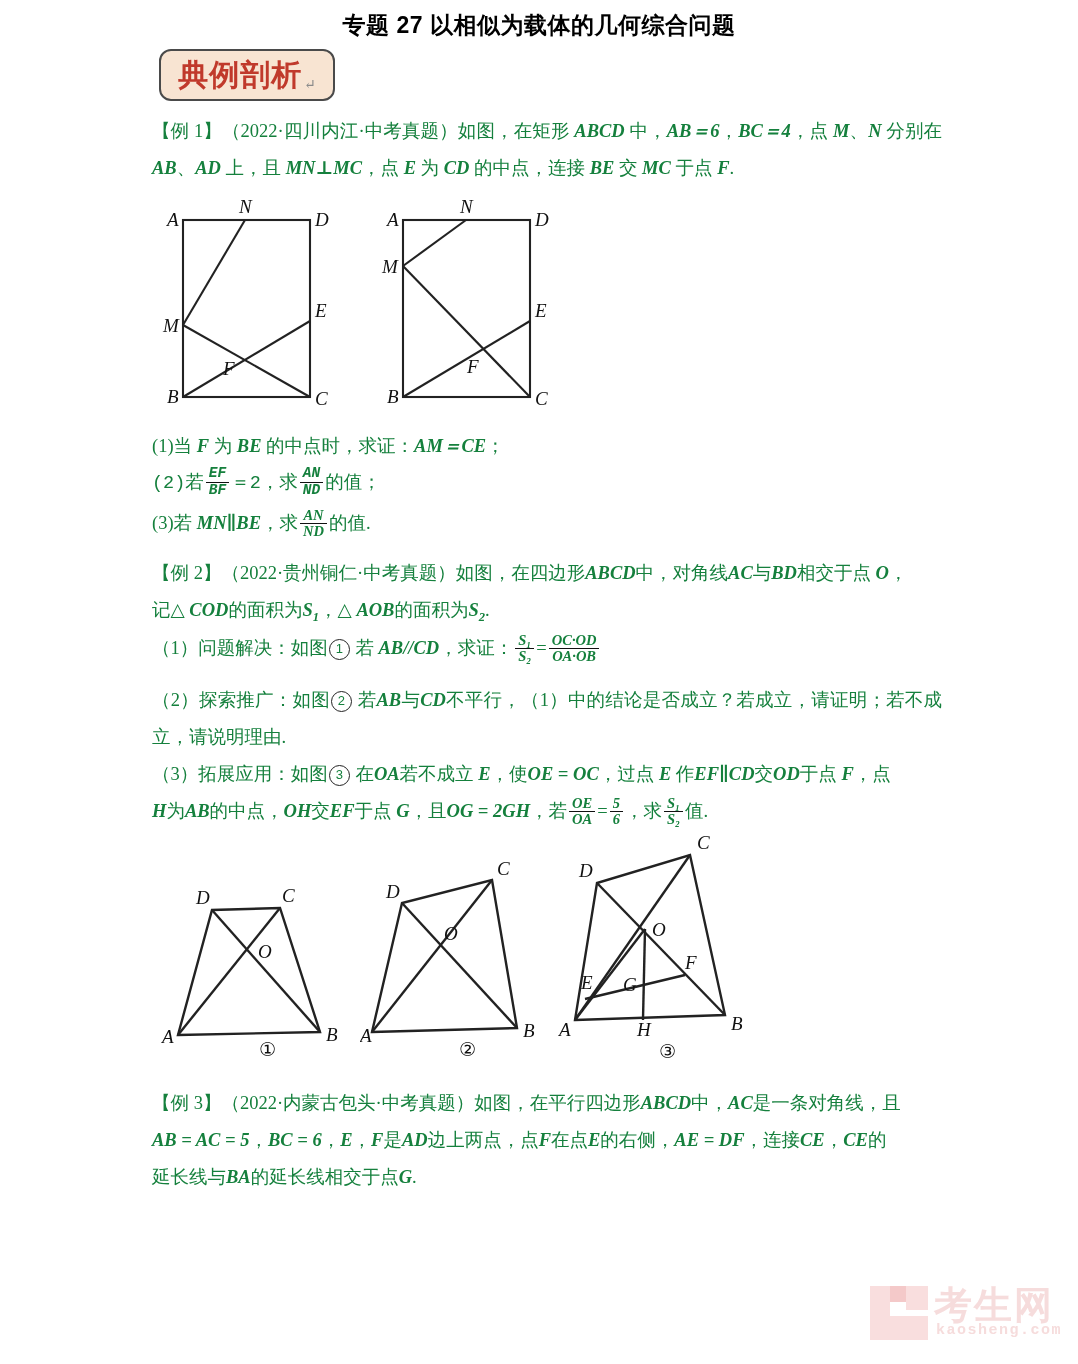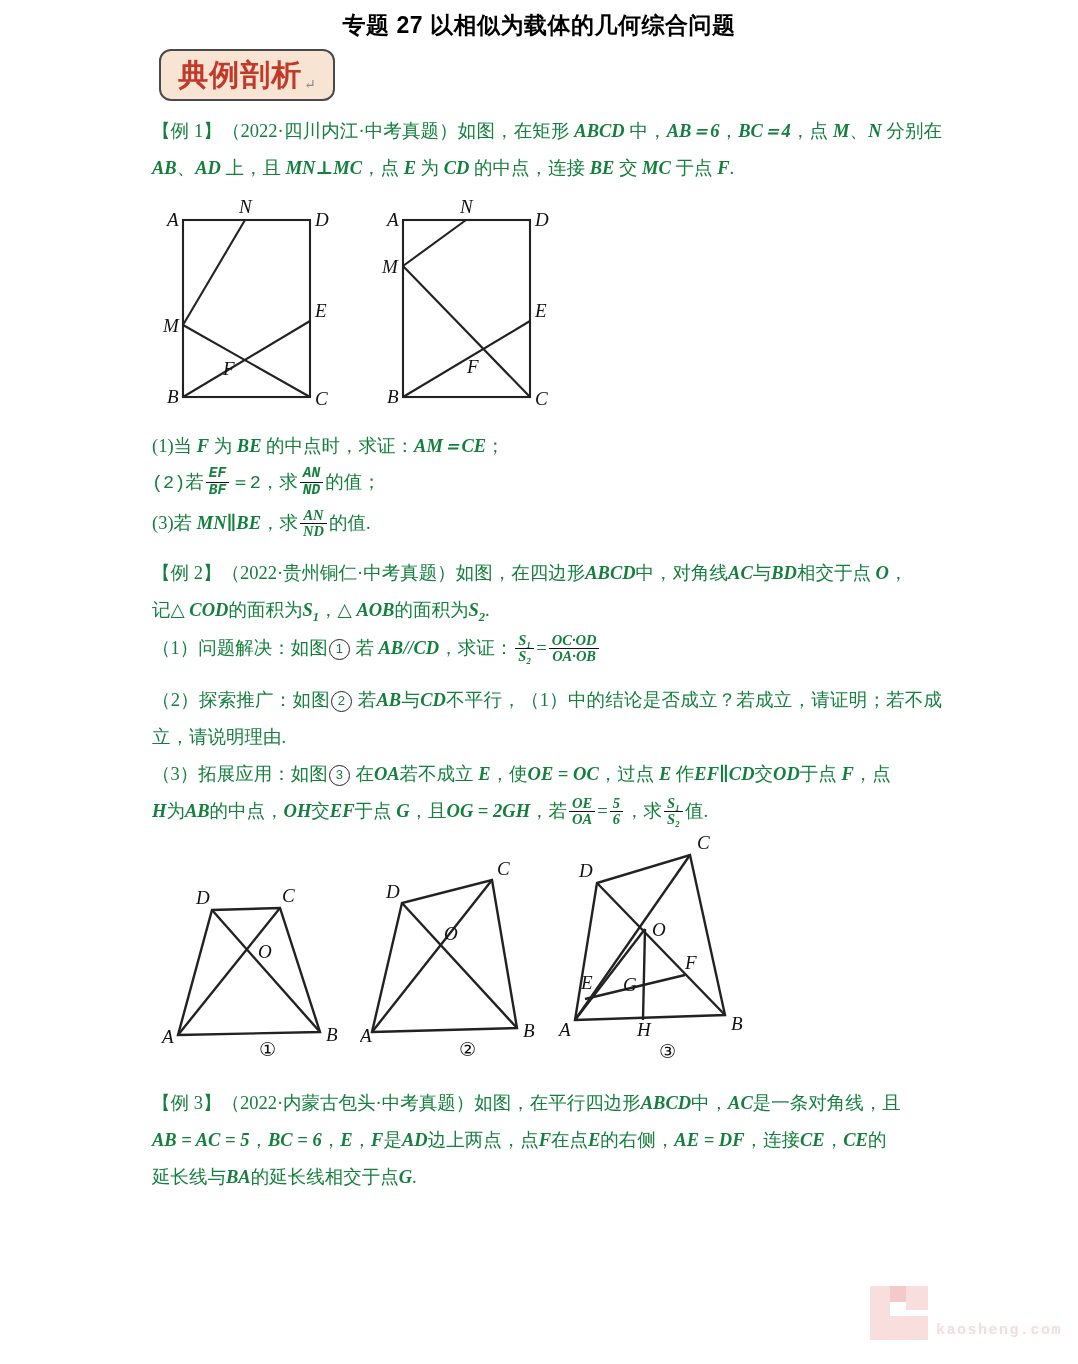--- a/index.html
+++ b/index.html
@@ -318,14 +318,15 @@
   <span>延长线与</span><span class="bi">BA</span><span>的延长线相交于点</span><span class="bi">G</span><span>.</span>
 </div>
 
 <div class="watermark">
   <svg class="wm-mark" width="58" height="54" viewBox="0 0 58 54">
     <rect x="0" y="0" width="20" height="54" fill="#f9dede"></rect>
     <rect x="20" y="0" width="16" height="16" fill="#f4c9c9"></rect>
     <rect x="36" y="0" width="22" height="24" fill="#f9dede"></rect>
     <rect x="20" y="30" width="38" height="24" fill="#f9dede"></rect>
   </svg>
+  <div class="wm-cn">考生网</div>
   <div class="wm-en">kaosheng.com</div>
 </div>
 
 </body></html>

